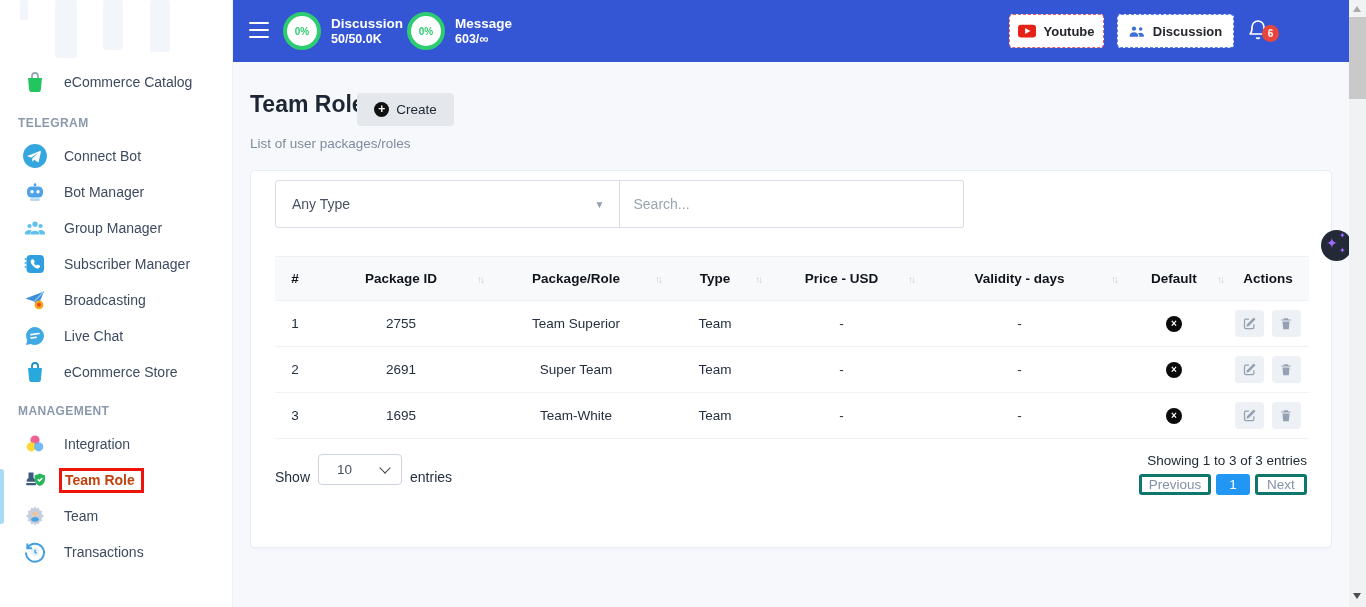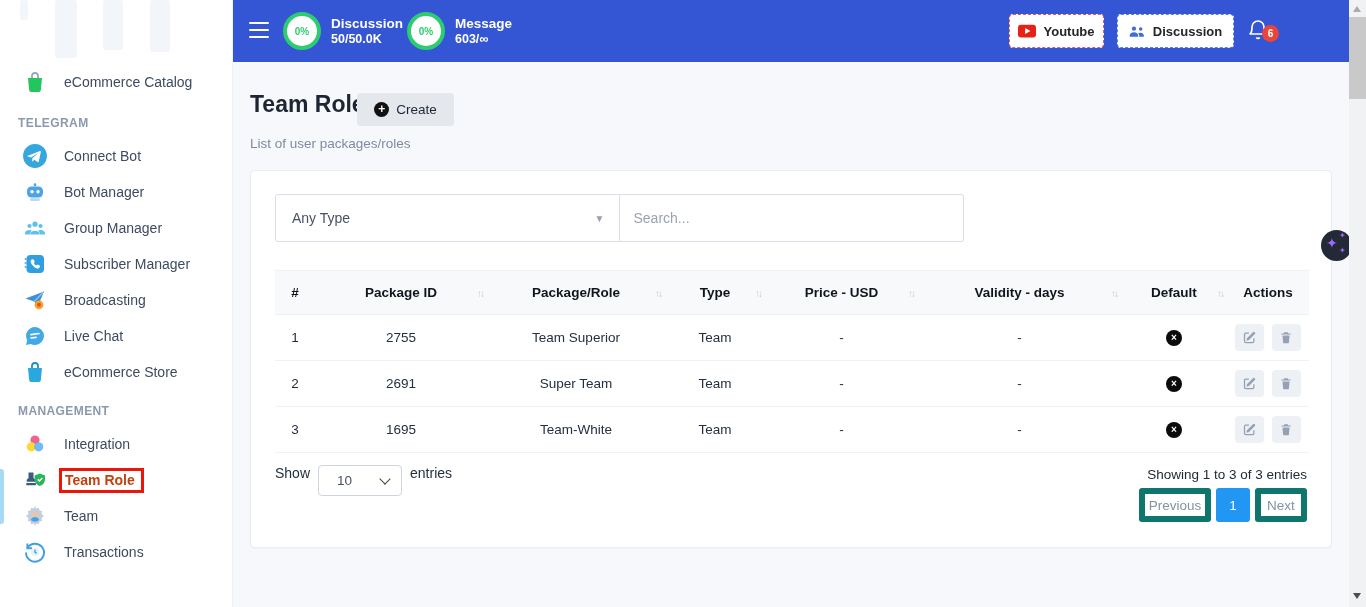--- a/index.html
+++ b/index.html
@@ -49,21 +49,21 @@
   .create-btn { position:absolute; left:124px; top:31px; width:97px; height:33px;
     background:#e4e7eb; border:none; border-radius:4px; display:flex; align-items:center;
     justify-content:center; gap:7px; font-size:13.5px; color:#1d2633; cursor:pointer;
     font-family:"Liberation Sans",sans-serif; }
   .plus-ic { width:15px; height:15px; border-radius:50%; background:#111; color:#fff;
     font-size:12px; line-height:14px; text-align:center; font-weight:700; }
   .page-sub { position:absolute; left:17px; top:74px; font-size:13.5px; color:#7d8ba0; }
 
   .card { position:absolute; left:17px; top:108px; width:1082px; height:378px;
     background:#fff; border:1px solid #e9edf4; border-radius:5px;
-    padding:23px 24px 0 24px; box-shadow:0 1px 2px rgba(20,30,60,.03); }
+    padding:9px 24px 0 24px; box-shadow:0 1px 2px rgba(20,30,60,.03); }
 
   .filter-row { display:flex; width:689px; }
   .type-select { width:345px; height:48px; border:1px solid #d9dee8; border-radius:3px 0 0 3px;
     display:flex; align-items:center; justify-content:space-between; padding:0 14px 0 16px;
     font-size:14px; color:#495263; cursor:pointer; background:#fff; }
   .type-select .caret { font-size:10px; color:#98a1af; }
   .search-input { width:345px; height:48px; border:1px solid #d9dee8; border-left:none;
     border-radius:0 3px 3px 0; padding:0 14px; font-size:14px; color:#ec4899; outline:none;
     font-family:"Liberation Sans",sans-serif; }
   .search-input::placeholder { color:#9aa3b0; }
@@ -76,30 +76,30 @@
     border-bottom:1px solid #f0f2f7; }
   .sort { position:absolute; right:4px; top:50%; transform:translateY(-50%);
     font-size:10px; color:#c3ccd6; letter-spacing:-2px; cursor:pointer; }
   .default-ic { display:inline-flex; width:16px; height:16px; border-radius:50%;
     background:#0b0b0b; color:#fff; font-size:10px; font-weight:700;
     align-items:center; justify-content:center; line-height:1; }
   .act-btn { display:inline-flex; width:29px; height:27px; border-radius:4px; background:#edf0f4;
     border:none; align-items:center; justify-content:center; margin:0 2px; cursor:pointer; }
 
   .card-foot { display:flex; justify-content:space-between; margin-top:12px; }
-  .show-row { display:flex; align-items:flex-start; gap:8px; font-size:14px; color:#243040; height:34px; }
+  .show-row { display:flex; align-items:flex-end; gap:8px; font-size:14px; color:#243040; height:34px; }
   .show-select { width:84px; height:31px; border:1px solid #ced4de; border-radius:4px;
     display:flex; align-items:center; justify-content:space-between; padding:0 12px 0 18px;
     font-size:13.5px; color:#495263; cursor:pointer; background:#fff; }
   .chev { width:8px; height:8px; border-right:1.7px solid #444; border-bottom:1.7px solid #444;
     transform:rotate(45deg); margin-top:-4px; }
   .foot-right { display:flex; flex-direction:column; align-items:flex-end; gap:6px; }
   .summary { font-size:13.5px; color:#212b36; margin-top:2px; }
   .pager { display:flex; gap:5px; }
-  .page-btn { height:34px; background:#fff; border:6px solid #0f766e; border-radius:3px;
+  .page-btn { height:21px; background:#fff; border:3px solid #0f766e; border-radius:3px;
     font-size:13.5px; color:#8492a6; display:flex; align-items:center; justify-content:center;
     cursor:pointer; font-family:"Liberation Sans",sans-serif; }
   .page-prev { width:72px; } .page-next { width:52px; }
   .page-cur { width:34px; background:#2196f3; border-color:#2196f3; color:#fff; }
 
   
   .ai-fab { position:absolute; left:1321px; top:230px; width:31px; height:31px; border-radius:50%;
     background:#232936; z-index:4; cursor:pointer; color:#9d6bff; }
   .ai-fab .s1 { position:absolute; left:5px; top:5px; font-size:14px; }
   .ai-fab .s2 { position:absolute; left:18px; top:1px; font-size:8px; }

